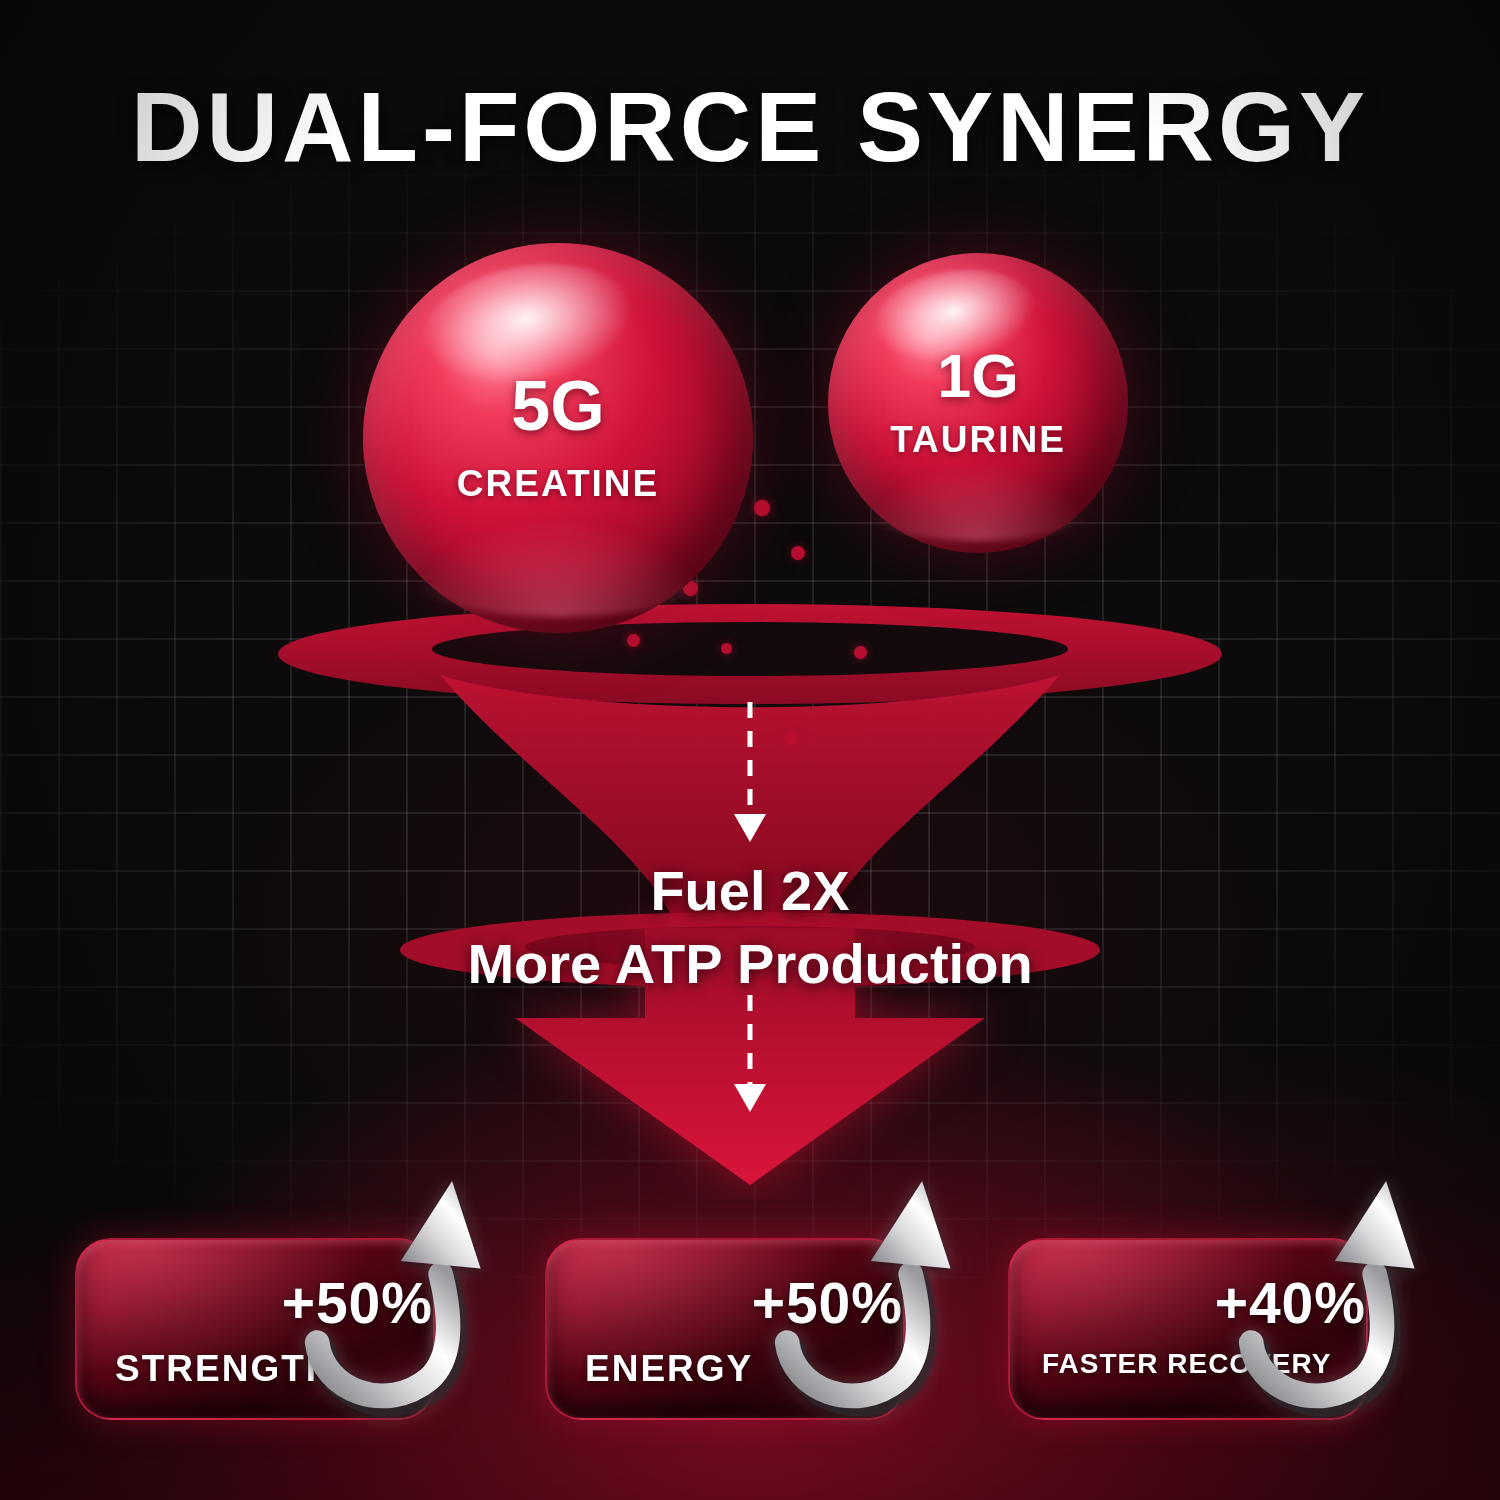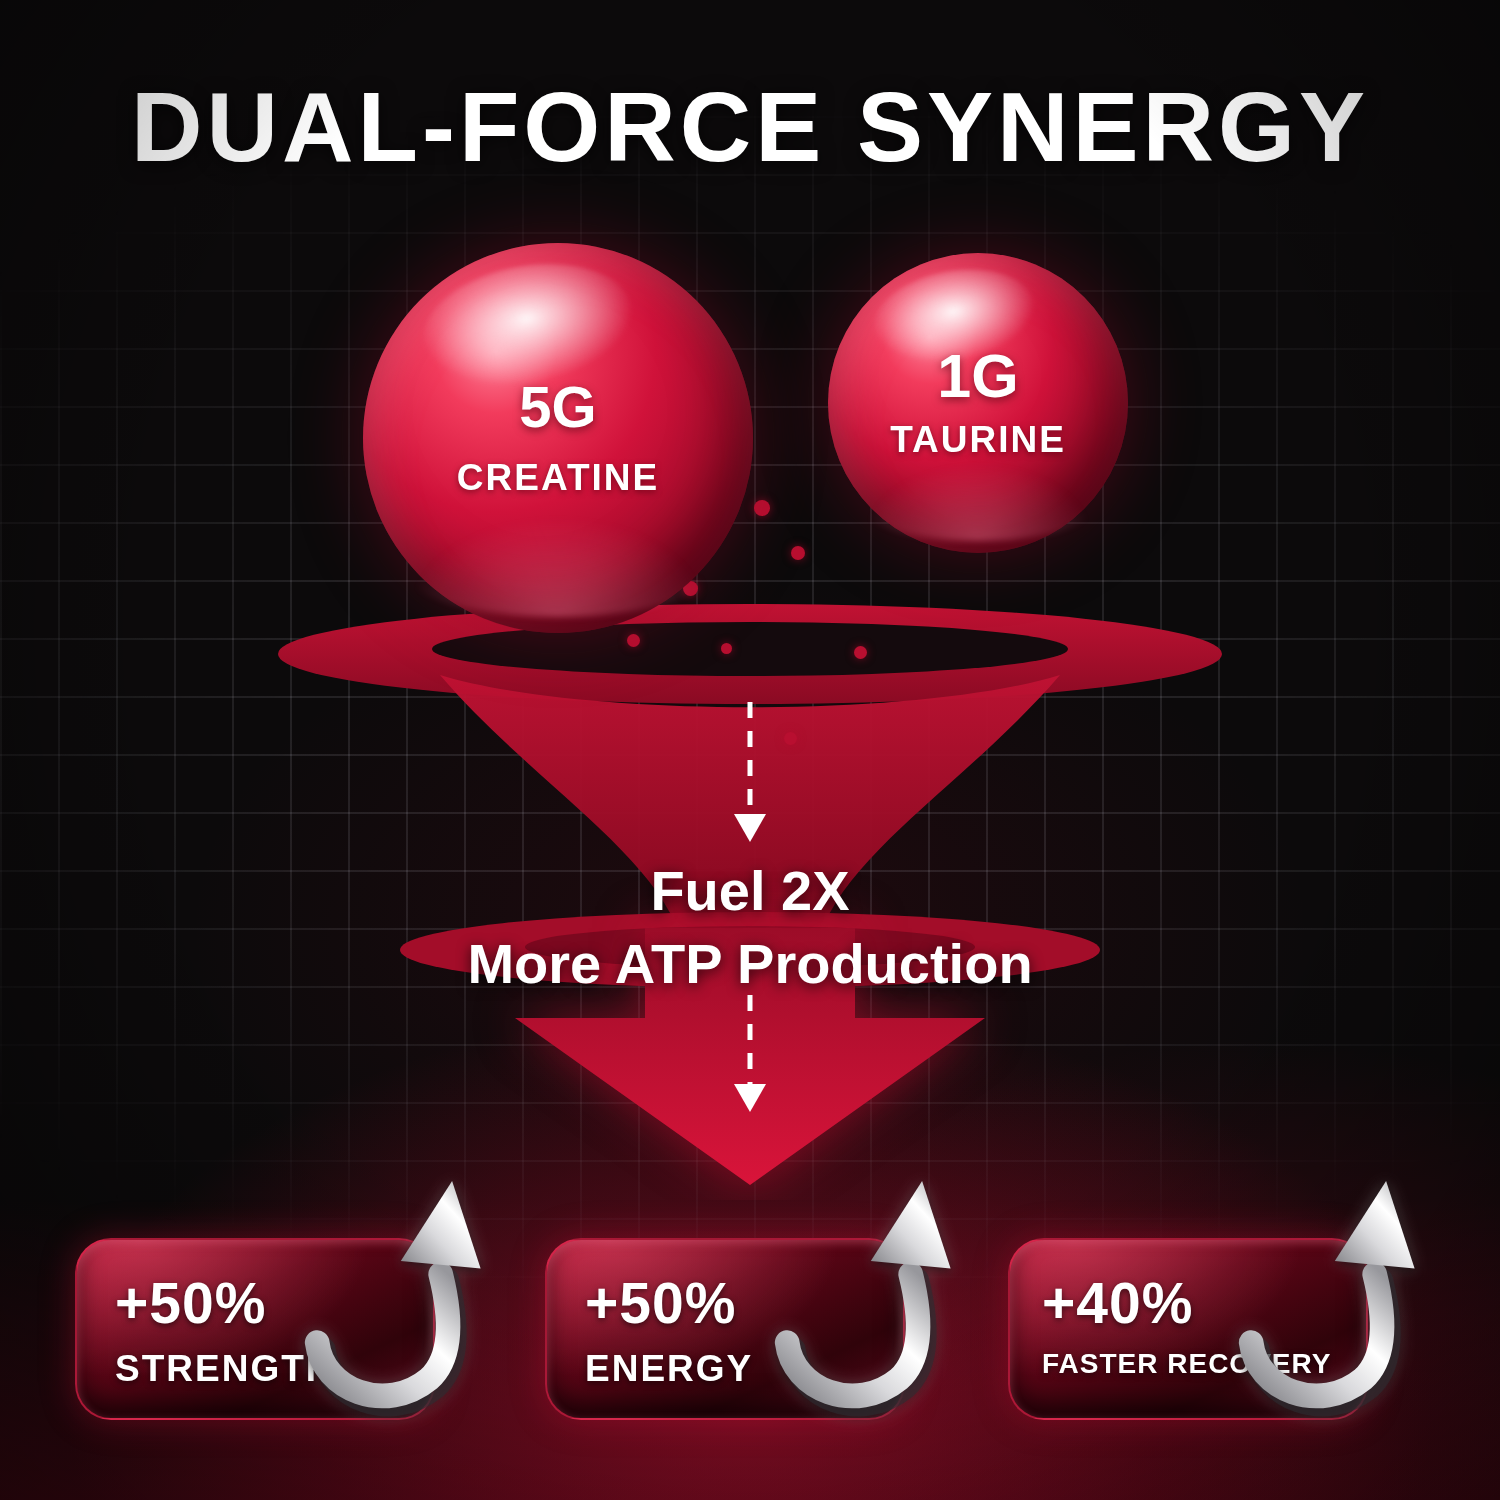--- a/index.html
+++ b/index.html
@@ -67,21 +67,21 @@
   }
   .sphere::after{
     content:""; position:absolute; left:8%; bottom:4%; width:84%; height:28%;
     border-radius:50%;
     background:radial-gradient(ellipse at 50% 100%, rgba(255,130,160,0.38), rgba(255,130,160,0) 65%);
     filter:blur(3px);
   }
   .s1{ left:363px; top:243px; width:390px; height:390px; }
   .s2{ left:828px; top:253px; width:300px; height:300px; }
   .sphere .amt{ font-weight:800; text-shadow:0 3px 8px rgba(70,0,14,0.6); position:relative; z-index:2; }
-  .s1 .amt{ font-size:58px; margin-bottom:12px; }
+  .s1 .amt{ font-size:70px; margin-bottom:12px; }
   .s2 .amt{ font-size:61px; margin-bottom:4px; }
   .sphere .nm{ font-weight:800; letter-spacing:2px; text-shadow:0 2px 6px rgba(70,0,14,0.6); position:relative; z-index:2; }
   .s1 .nm{ font-size:37px; line-height:52px; }
   .s2 .nm{ font-size:37px; line-height:50px; }
   
   .result{
     position:absolute; left:0; top:854px; width:100%;
     text-align:center; font-weight:800; font-size:56px; line-height:73px;
     text-shadow:0 3px 14px rgba(0,0,0,0.75);
     z-index:5;
@@ -97,21 +97,21 @@
     border:2px solid rgba(225,35,75,0.65);
     box-shadow:
       0 0 34px rgba(190,15,50,0.38),
       inset 0 3px 10px rgba(255,110,140,0.40),
       inset 0 -14px 26px rgba(0,0,0,0.65);
     z-index:4;
   }
   .c1{ left:75px; }
   .c2{ left:545px; }
   .c3{ left:1008px;padding-left:32px; }
-  .card .value{ font-size:57px; font-weight:800; letter-spacing:1px; text-shadow:0 2px 6px rgba(0,0,0,0.6); }
+  .card .value{ font-size:57px; font-weight:800; letter-spacing:1px; text-shadow:0 2px 6px rgba(0,0,0,0.6);text-align:right; }
   .card .label{ font-size:37px; font-weight:800; letter-spacing:2px; margin-top:12px; text-shadow:0 2px 6px rgba(0,0,0,0.6); }
   .c3 .label{ font-size:28px; letter-spacing:1px; }
   
   .uparrow{
     position:absolute; width:190px; height:250px; top:1172px; z-index:6;
     filter:drop-shadow(0 3px 5px rgba(0,0,0,0.55)) drop-shadow(0 0 8px rgba(255,255,255,0.22));
   }
   .a1{ left:302px; }
   .a2{ left:772px; }
   .a3{ left:1236px; }

